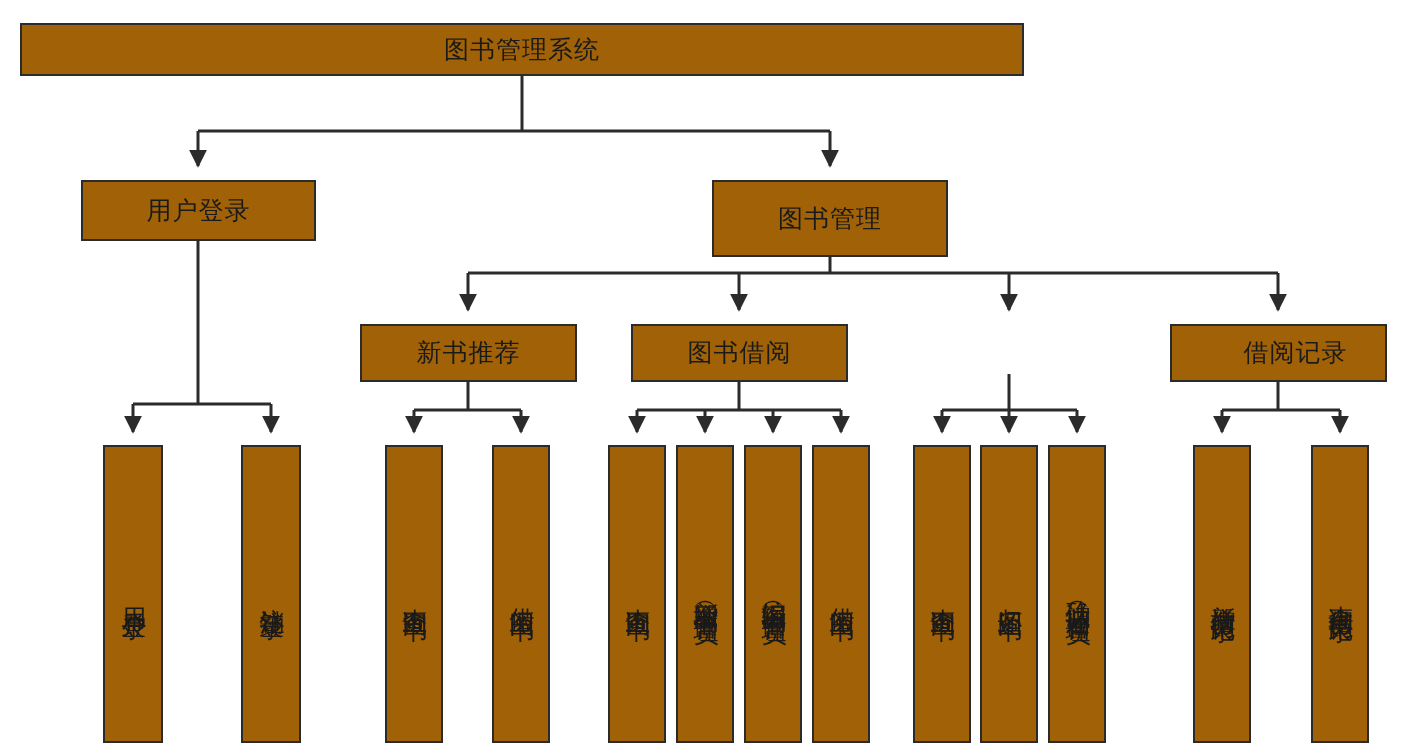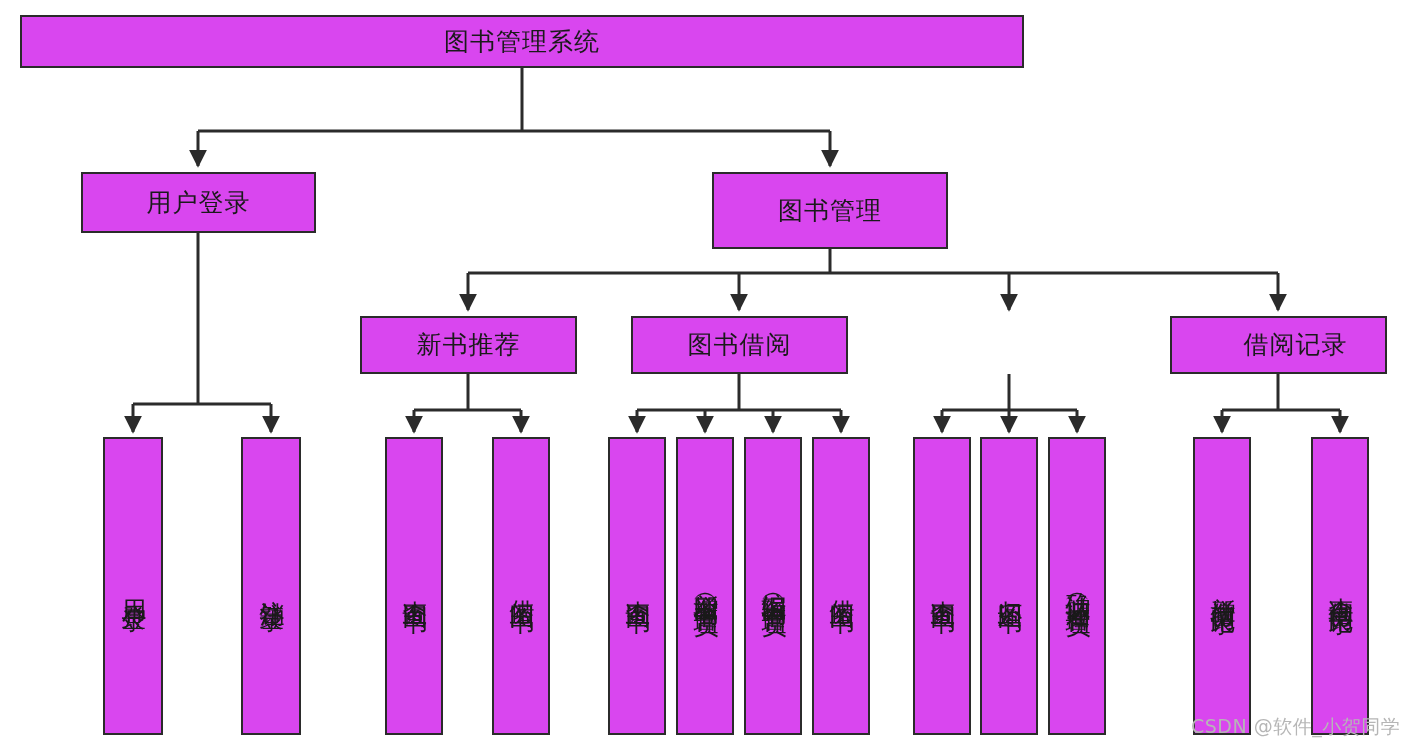--- a/index.html
+++ b/index.html
@@ -21,25 +21,26 @@
     position: absolute;
     left: 0;
     top: 0;
     width: 1405px;
     height: 747px;
   }
   .node {
     position: absolute;
     box-sizing: border-box;
     border: 2.5px solid #2b2b2b;
-    background: #d946ef;
+    background: #a16207;
     display: flex;
     align-items: center;
     justify-content: center;
     color: #1a1a1a;
+    margin-top: 8px;
   }
   .node-h {
     font-size: 25px;
     letter-spacing: 1px;
     line-height: 1.2;
   }
   .node-root {
     font-size: 25px;
   }
   .node-v {
@@ -175,15 +176,14 @@
     <span>确认归还（管理员）</span>
   </div>
 
   <div class="node node-v" style="left:1193px; top:437px; width:58px; height:298px;">
     <span>新增借阅记录</span>
   </div>
   <div class="node node-v" style="left:1311px; top:437px; width:58px; height:298px;">
     <span>查询借阅记录</span>
   </div>
 
-  <div class="watermark" style="left:1191px; top:714px;">CSDN @软件_小贺同学</div>
 
 </div>
 
 </body></html>

